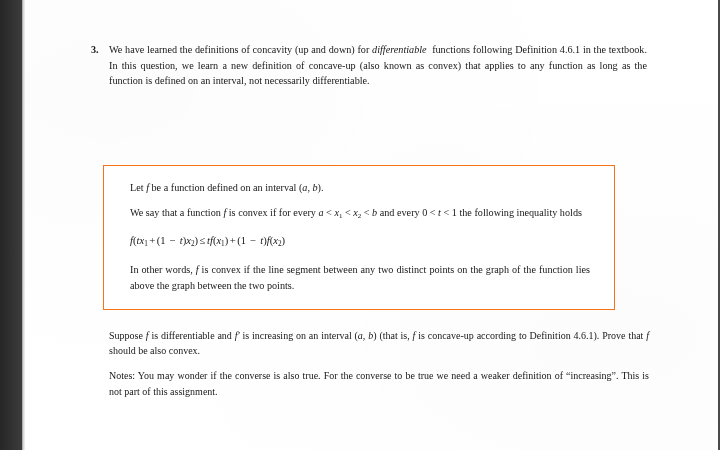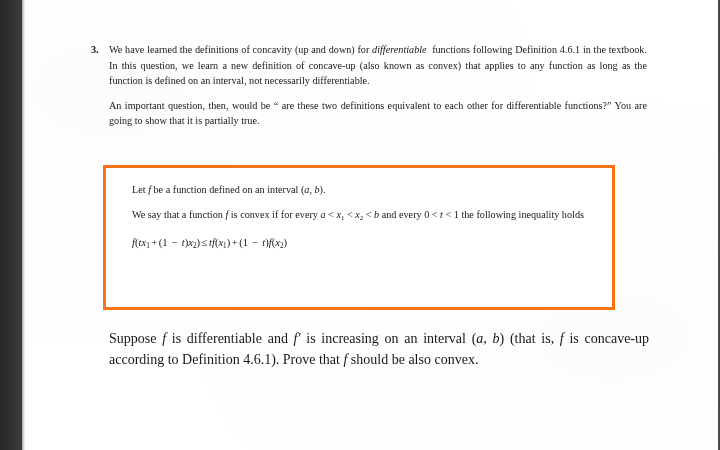--- a/index.html
+++ b/index.html
@@ -108,21 +108,21 @@
   }
 
   
   #definition-box {
     position: absolute;
     left: 78px;
     top: 165px;
     width: 512px;
     height: 145px;
     box-sizing: border-box;
-    border: 3px solid #f97316;
+    border: 1px solid #f97316;
     background: #ffffff;
   }
   #definition-inner {
     padding: 14px 24px 12px 26px;
     font-size: 10.2px;
     line-height: 1.52;
     color: #171717;
     text-align: justify;
   }
   .def-para { margin: 0; }
@@ -136,21 +136,21 @@
   }
   .display-eq .mv { font-style: italic; }
   .op { padding: 0 1.5px; }
 
   
   #after-box {
     position: absolute;
     left: 84px;
     top: 328px;
     width: 540px;
-    font-size: 14px;
+    font-size: 10px;
     line-height: 1.52;
     color: #171717;
     text-align: justify;
   }
   #after-box .para + .para { margin-top: 10px; }
 
   .prime { font-style: italic; }
 </style>
 </head>
 <body>
@@ -162,39 +162,40 @@
 
   <div id="page">
     <div id="page-inner"></div>
 
     <div id="content">
       <div class="problem">
         <span class="problem-number">3.</span>
 
         <p class="para">We have learned the definitions of concavity (up and down) for <em class="ital">differentiable</em>&nbsp; functions following Definition 4.6.1 in the textbook. In this question, we learn a new definition of concave-up (also known as convex) that applies to any function as long as the function is defined on an interval, not necessarily differentiable.</p>
 
-        <p class="para">An important question, then, would be “ are these two definitions equivalent to each other for differentiable functions?” You are going to show that it is partially true.</p>
       </div>
     </div>
 
     <div id="definition-box">
       <div id="definition-inner">
 
         <p class="def-para"><span>Let </span><i class="mv">f</i><span> be a function defined on an interval (</span><i class="mv">a</i><span>, </span><i class="mv">b</i><span>).</span></p>
 
         <p class="def-para"><span>We say that a function </span><i class="mv">f</i><span> is </span><b class="bf">convex</b><span> if for every </span><i class="mv">a</i><span> &lt; </span><i class="mv">x</i><sub class="msub">1</sub><span> &lt; </span><i class="mv">x</i><sub class="msub">2</sub><span> &lt; </span><i class="mv">b</i><span> and every 0 &lt; </span><i class="mv">t</i><span> &lt; 1 the following inequality holds</span></p>
 
         <div class="display-eq"><i class="mv">f</i><span>(</span><i class="mv">t</i><i class="mv">x</i><sub class="msub">1</sub><span class="op">+</span><span>(1 </span><span class="op">−</span><i class="mv"> t</i><span>)</span><i class="mv">x</i><sub class="msub">2</sub><span>)</span><span class="op">≤</span><i class="mv">t</i><i class="mv">f</i><span>(</span><i class="mv">x</i><sub class="msub">1</sub><span>)</span><span class="op">+</span><span>(1 </span><span class="op">−</span><i class="mv"> t</i><span>)</span><i class="mv">f</i><span>(</span><i class="mv">x</i><sub class="msub">2</sub><span>)</span></div>
 
+        <p class="def-para"><span>In other words, </span><i class="mv">f</i><span> is convex if the line segment between any two distinct points on the graph of the function lies above the graph between the two points.</span></p>
 
       </div>
     </div>
 
     <div id="after-box">
 
       <p class="para"><span>Suppose </span><i class="mv">f</i><span> is differentiable and </span><i class="mv prime">f′</i><span> is increasing on an interval (</span><i class="mv">a</i><span>, </span><i class="mv">b</i><span>) (that is, </span><i class="mv">f</i><span> is concave-up according to Definition 4.6.1). Prove that </span><i class="mv">f</i><span> should be also convex.</span></p>
 
+      <p class="para">Notes: You may wonder if the converse is also true. For the converse to be true we need a weaker definition of “increasing”. This is not part of this assignment.</p>
 
     </div>
   </div>
 
   <div id="right-rule"></div>
 </div>
 
 </body></html>

